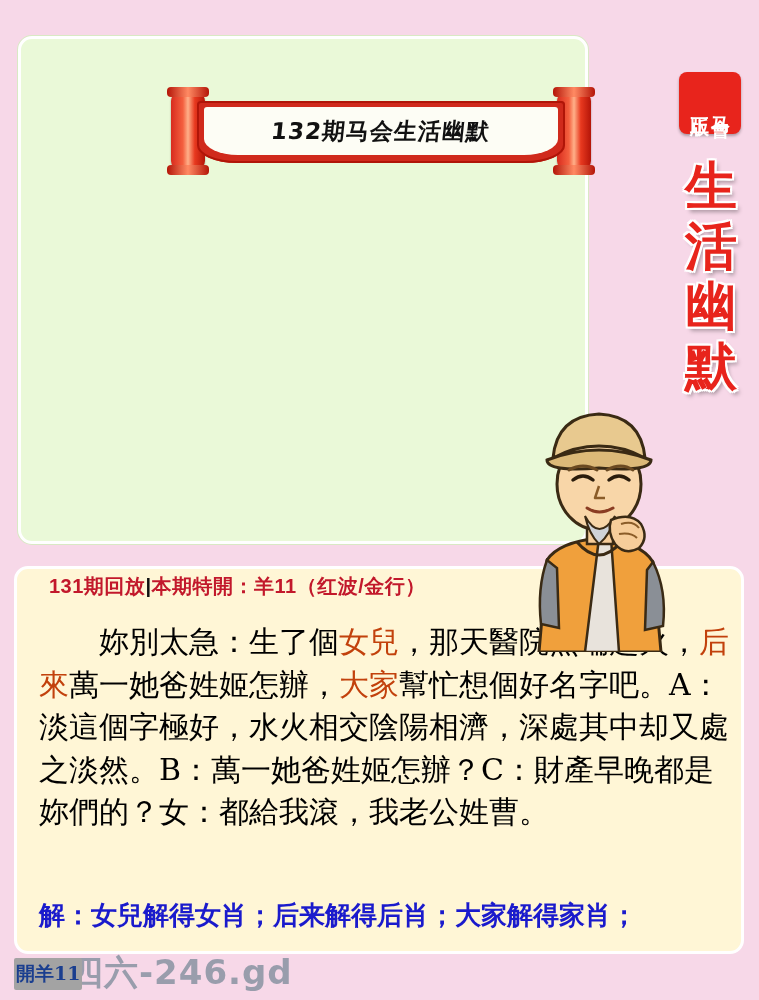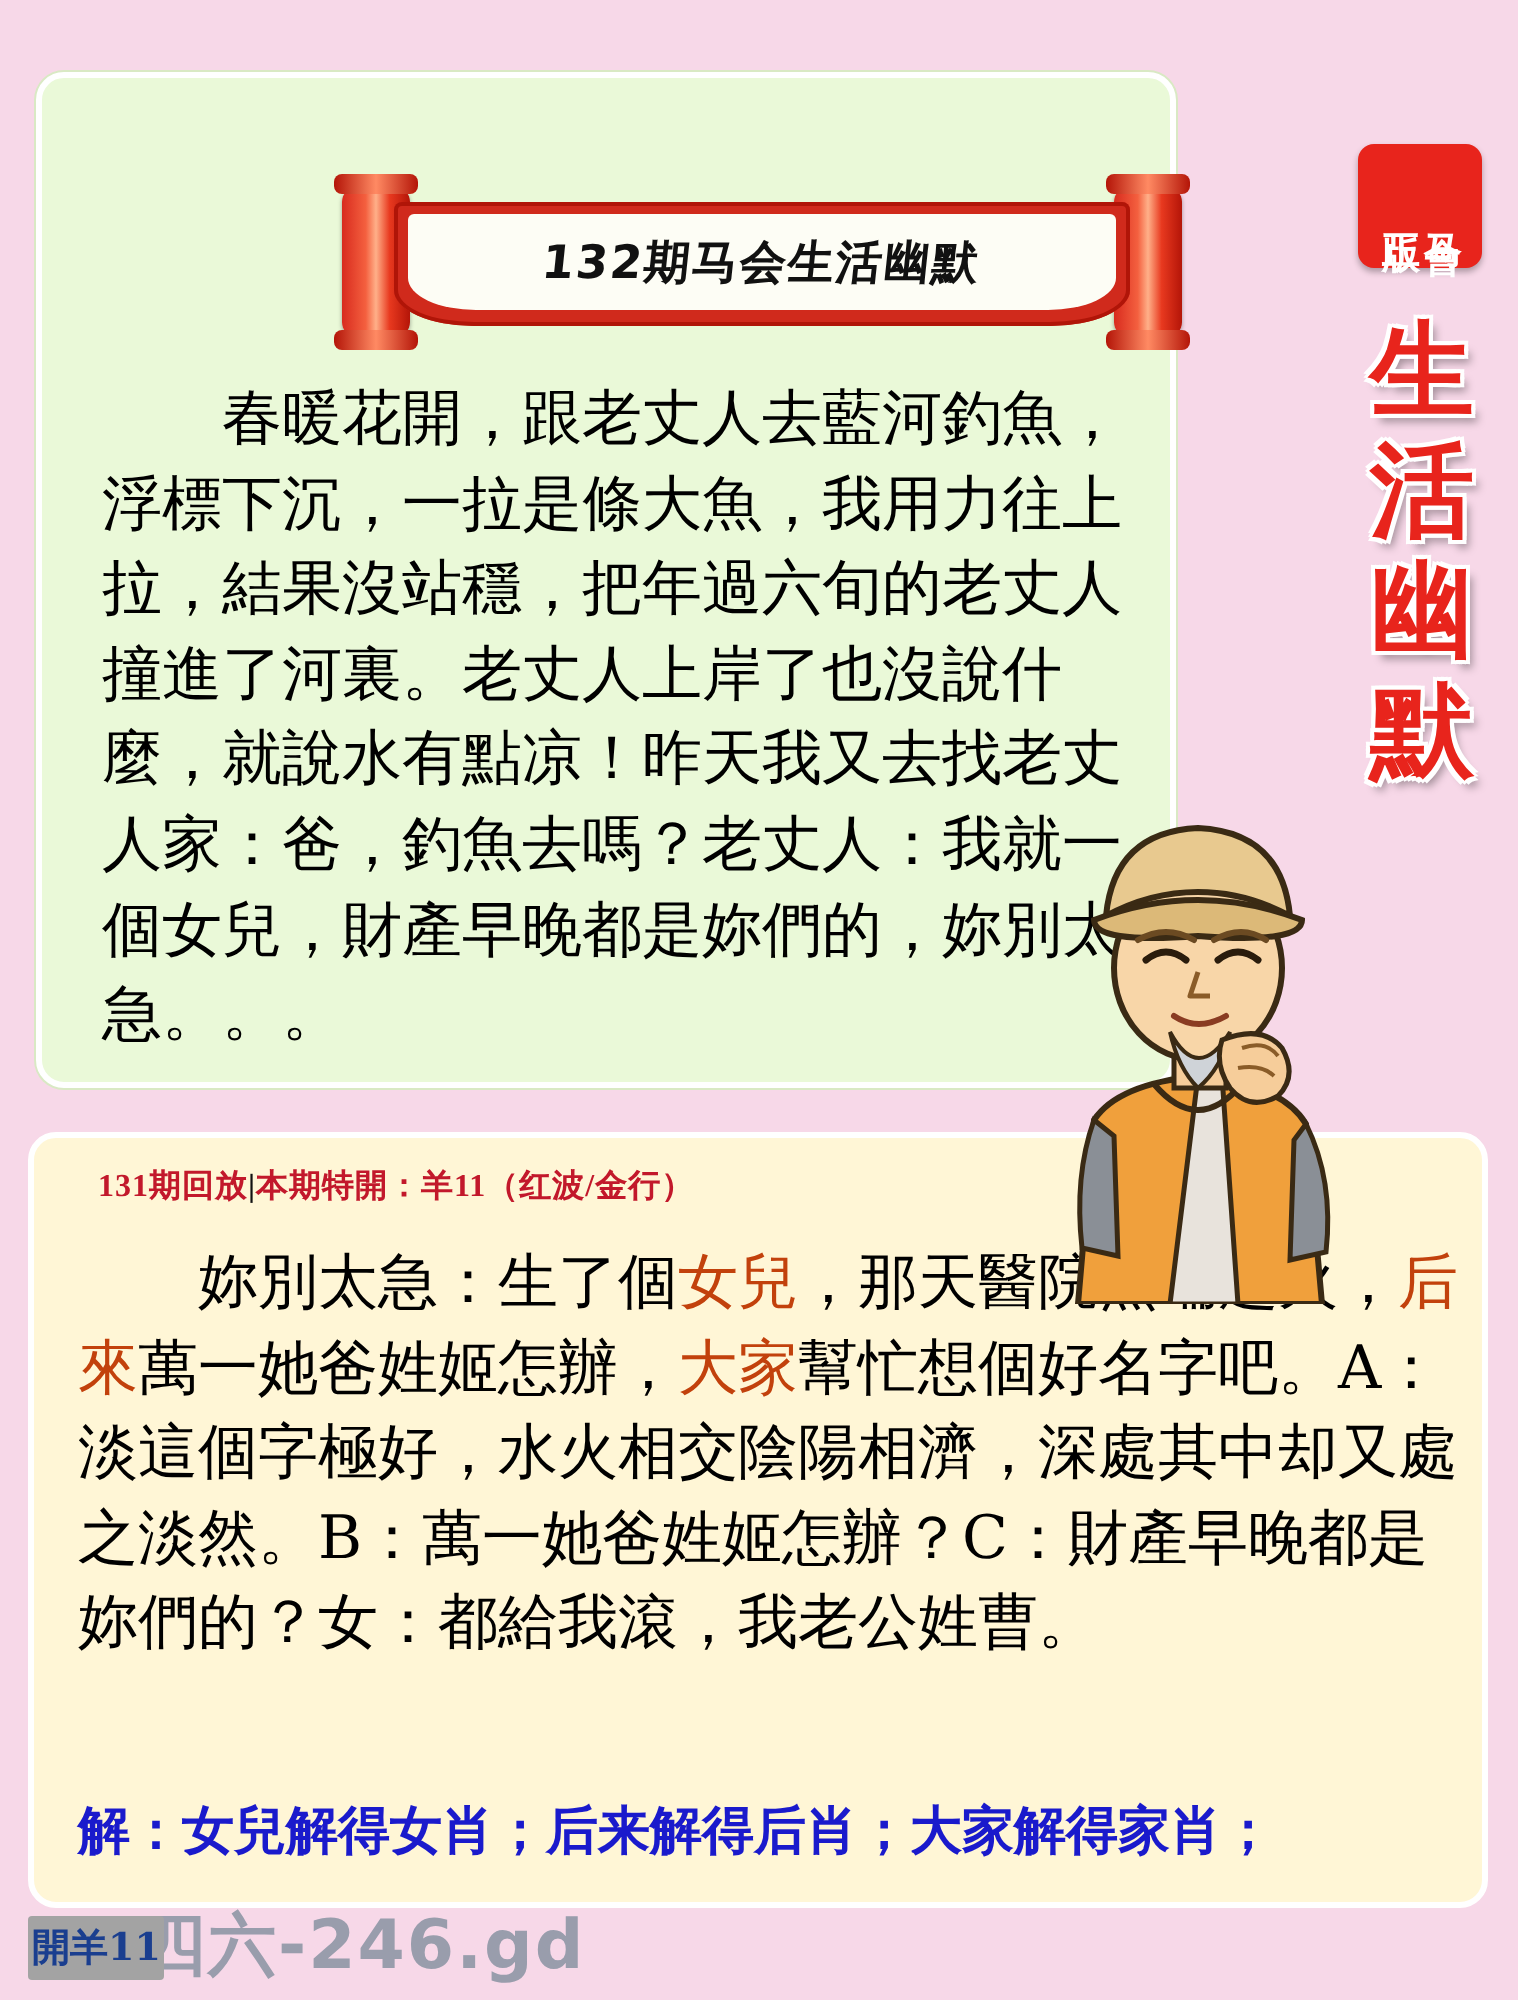--- a/index.html
+++ b/index.html
@@ -177,27 +177,27 @@
     height: 388px;
     background: #fff6d6;
     border: 3px solid #ffffff;
     border-radius: 14px;
     box-sizing: border-box;
     overflow: hidden;
   }
   #replay-line {
     position: absolute;
     left: 32px;
-    top: 14px;
-    font-size: 16px;
+    top: 4px;
+    font-size: 20px;
     color: #c2182b;
     font-weight: bold;
     letter-spacing: 0.5px;
     white-space: nowrap;
-    font-family: Liberation Serif, serif;
+    font-family: Liberation Sans, sans-serif;
   }
   #replay-line .sep { color: #111; font-weight: bold; }
 
   #bottom-text {
     position: absolute;
     left: 22px;
     top: 52px;
     width: 690px;
     font-size: 30px;
     line-height: 1.42;
@@ -255,21 +255,20 @@
   <div id="banner-wrap">
     <div class="scroll-roll" id="roll-left"></div>
     <div class="scroll-roll" id="roll-right"></div>
     <div id="banner-body">
       <div id="banner-inner">
         <div id="banner-title">132期马会生活幽默</div>
       </div>
     </div>
   </div>
 
-  <div id="top-text">春暖花開，跟老丈人去藍河釣魚，浮標下沉，一拉是條大魚，我用力往上拉，結果沒站穩，把年過六旬的老丈人撞進了河裏。老丈人上岸了也沒說什麼，就說水有點凉！昨天我又去找老丈人家：爸，釣魚去嗎？老丈人：我就一個女兒，財產早晚都是妳們的，妳別太急。。。</div>
 </div>
 
 <div id="stamp">
   <div class="stamp-col">正版</div>
   <div class="stamp-col">马會</div>
 </div>
 
 <div id="vertical-title">
   <span>生</span>
   <span>活</span>

